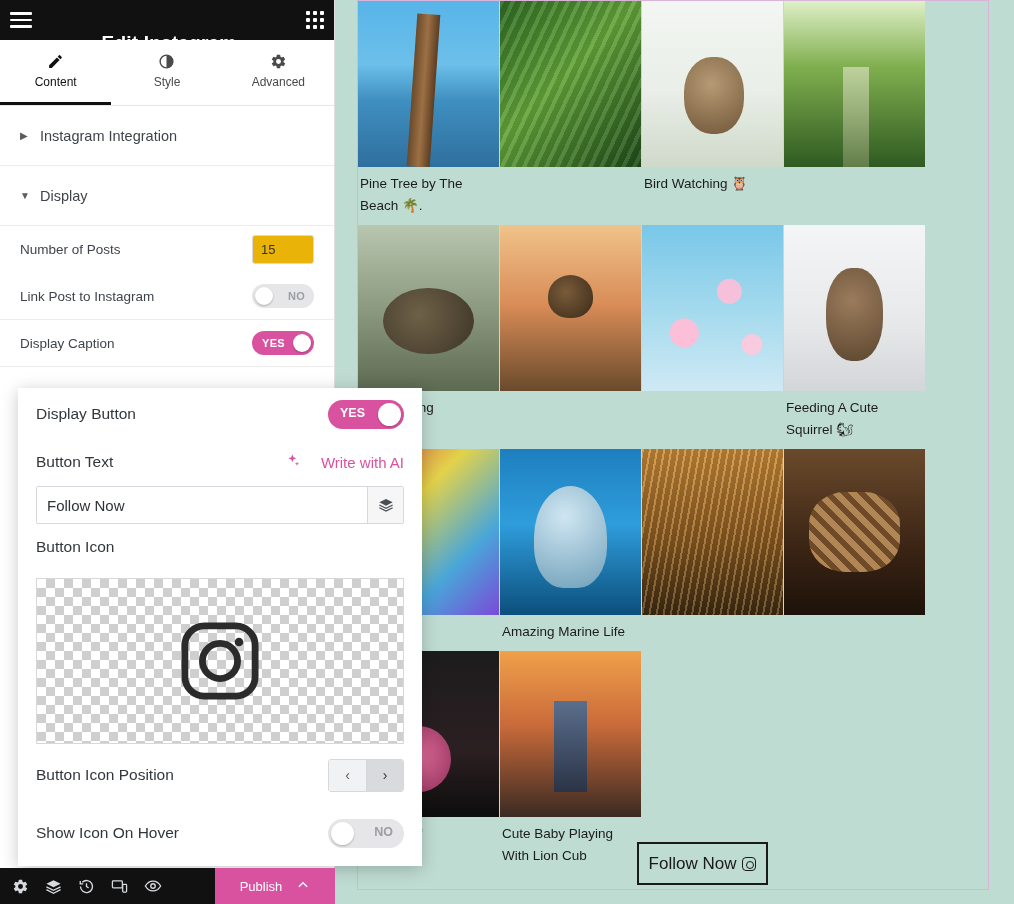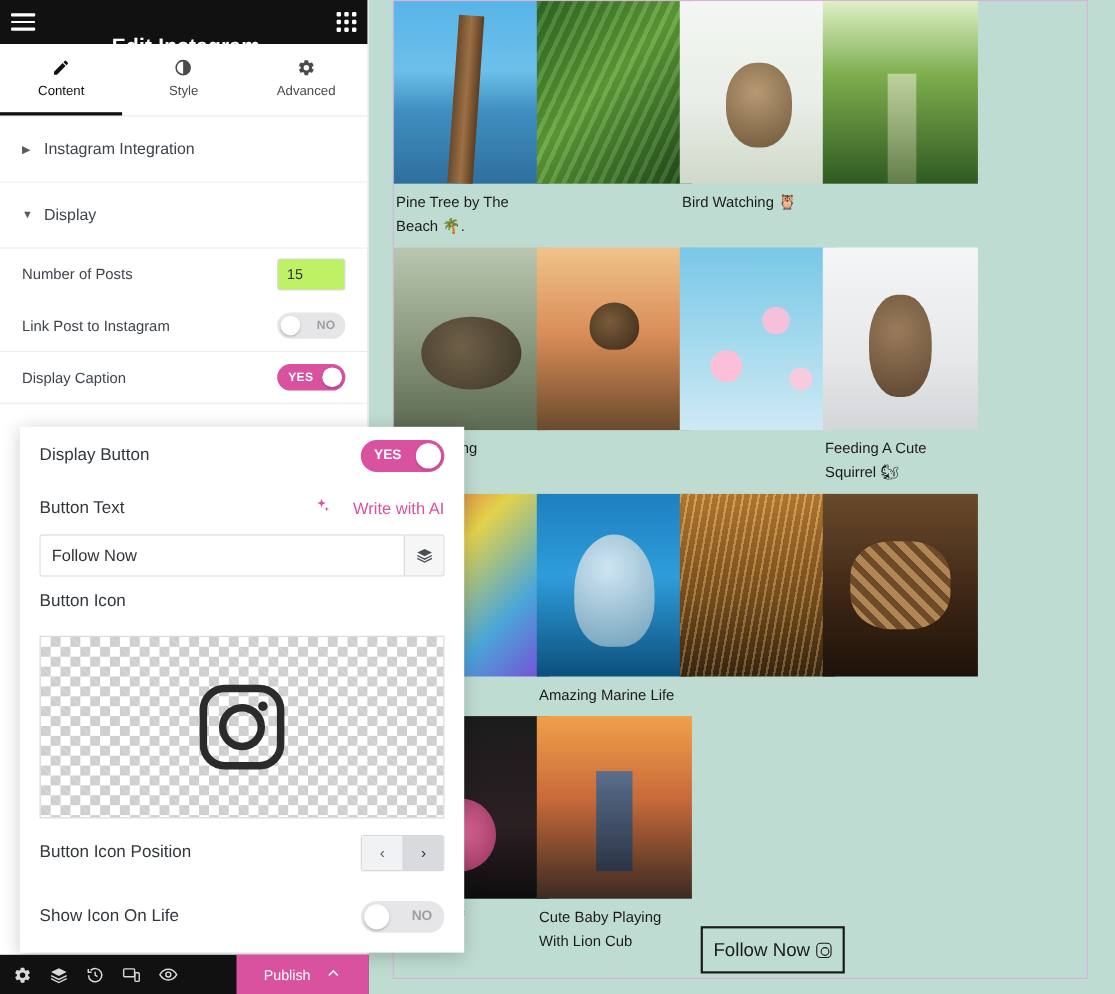--- a/index.html
+++ b/index.html
@@ -20,21 +20,21 @@
   }
   #canvas-inner {
     position: absolute; left: 22px; top: 0; width: 632px; height: 890px;
     border: 1px solid #d8b4d8;
     background: #bfdcd2;
   }
   .grid {
     position: absolute; left: 0; top: 0; width: 100%;
     display: flex; flex-wrap: wrap;
   }
-  .cell { width: 129px; margin: 0 1px 0 0; }
+  .cell { width: 141px; margin: 0 1px 0 0; }
   .thumb {
     width: 141px; height: 166px;
     background: #9fb9ad;
     display: block;
     position: relative;
     overflow: hidden;
   }
   .cap {
     font-size: 13.5px; color: #1c1c1c; line-height: 22px;
     padding: 6px 2px 8px 2px; width: 141px;
@@ -140,21 +140,21 @@
     font-size: 14.5px; color: #3f444b; cursor: pointer; background:#fff;
   }
   .section-head .arrow { font-size: 10px; color: #5b5b5b; width: 10px; }
   .row {
     display: flex; align-items: center; justify-content: space-between;
     padding: 0 20px; height: 47px; font-size: 13.5px; color: #3f444b;
   }
   .row.divider { border-bottom: 1px solid #ececec; }
   .num-input {
     width: 62px; height: 29px; border: 1px solid #d5d8dc; border-radius: 3px;
-    font-size: 13px; color: #2f3338; padding: 0 8px; background: #bef264;
+    font-size: 13px; color: #2f3338; padding: 0 8px; background: #eab308;
     font-family: "Liberation Sans", sans-serif;
   }
   .switch {
     width: 62px; height: 24px; border-radius: 13px; background: #e6e6e9;
     display:flex; align-items:center; position: relative; cursor: pointer;
   }
   .switch .knob { width: 18px; height: 18px; border-radius: 50%; background:#fff; position:absolute; left:3px;
     box-shadow: 0 1px 2px rgba(0,0,0,.25); }
   .switch .lbl { position:absolute; font-size: 11px; font-weight: bold; letter-spacing:.3px; color:#9b9ea3; right: 9px; }
   .switch.on { background: #d9529f; }
@@ -432,21 +432,21 @@
 
     <div class="p-row" style="height:62px;">
       <span class="p-label">Button Icon Position</span>
       <div class="seg">
         <button>‹</button>
         <button class="active">›</button>
       </div>
     </div>
 
     <div class="p-row" style="height:54px;">
-      <span class="p-label">Show Icon On Life</span>
+      <span class="p-label">Show Icon On Hover</span>
       <div class="switch-lg">
         <span class="knob"></span>
         <span class="lbl">NO</span>
       </div>
     </div>
 
   </div>
 
   <div id="bottombar">
     <div class="bb-icons">

